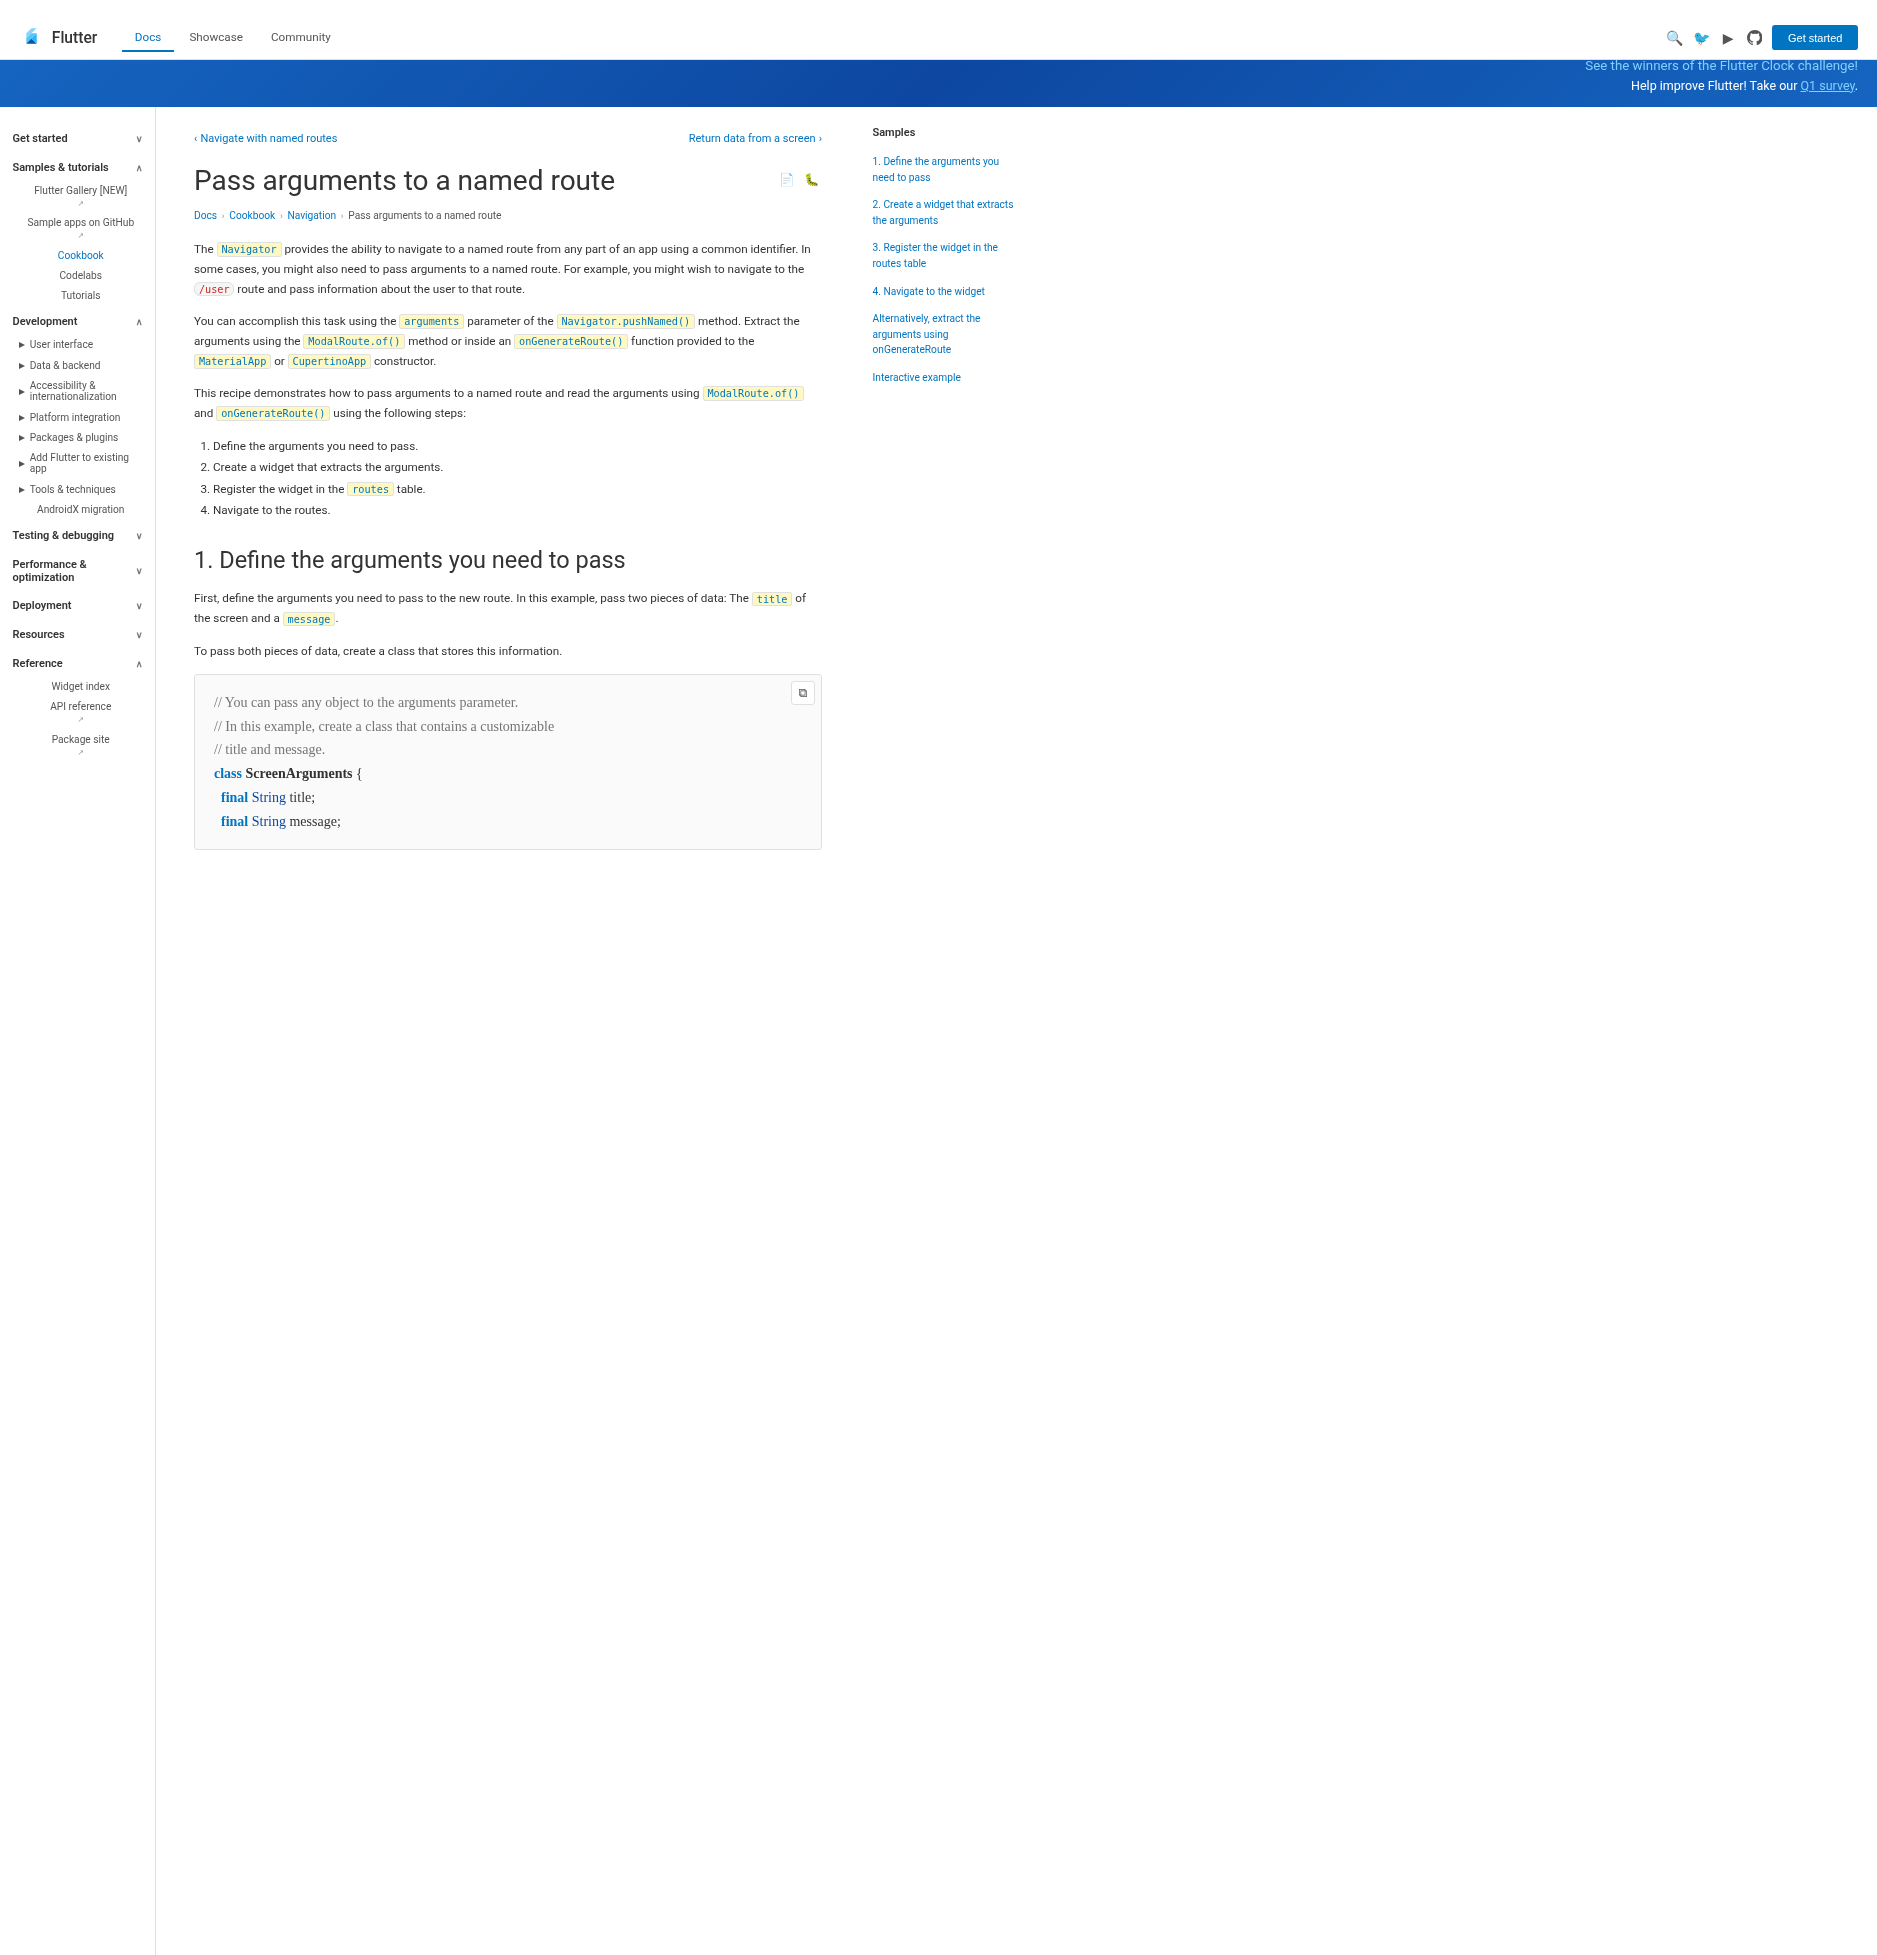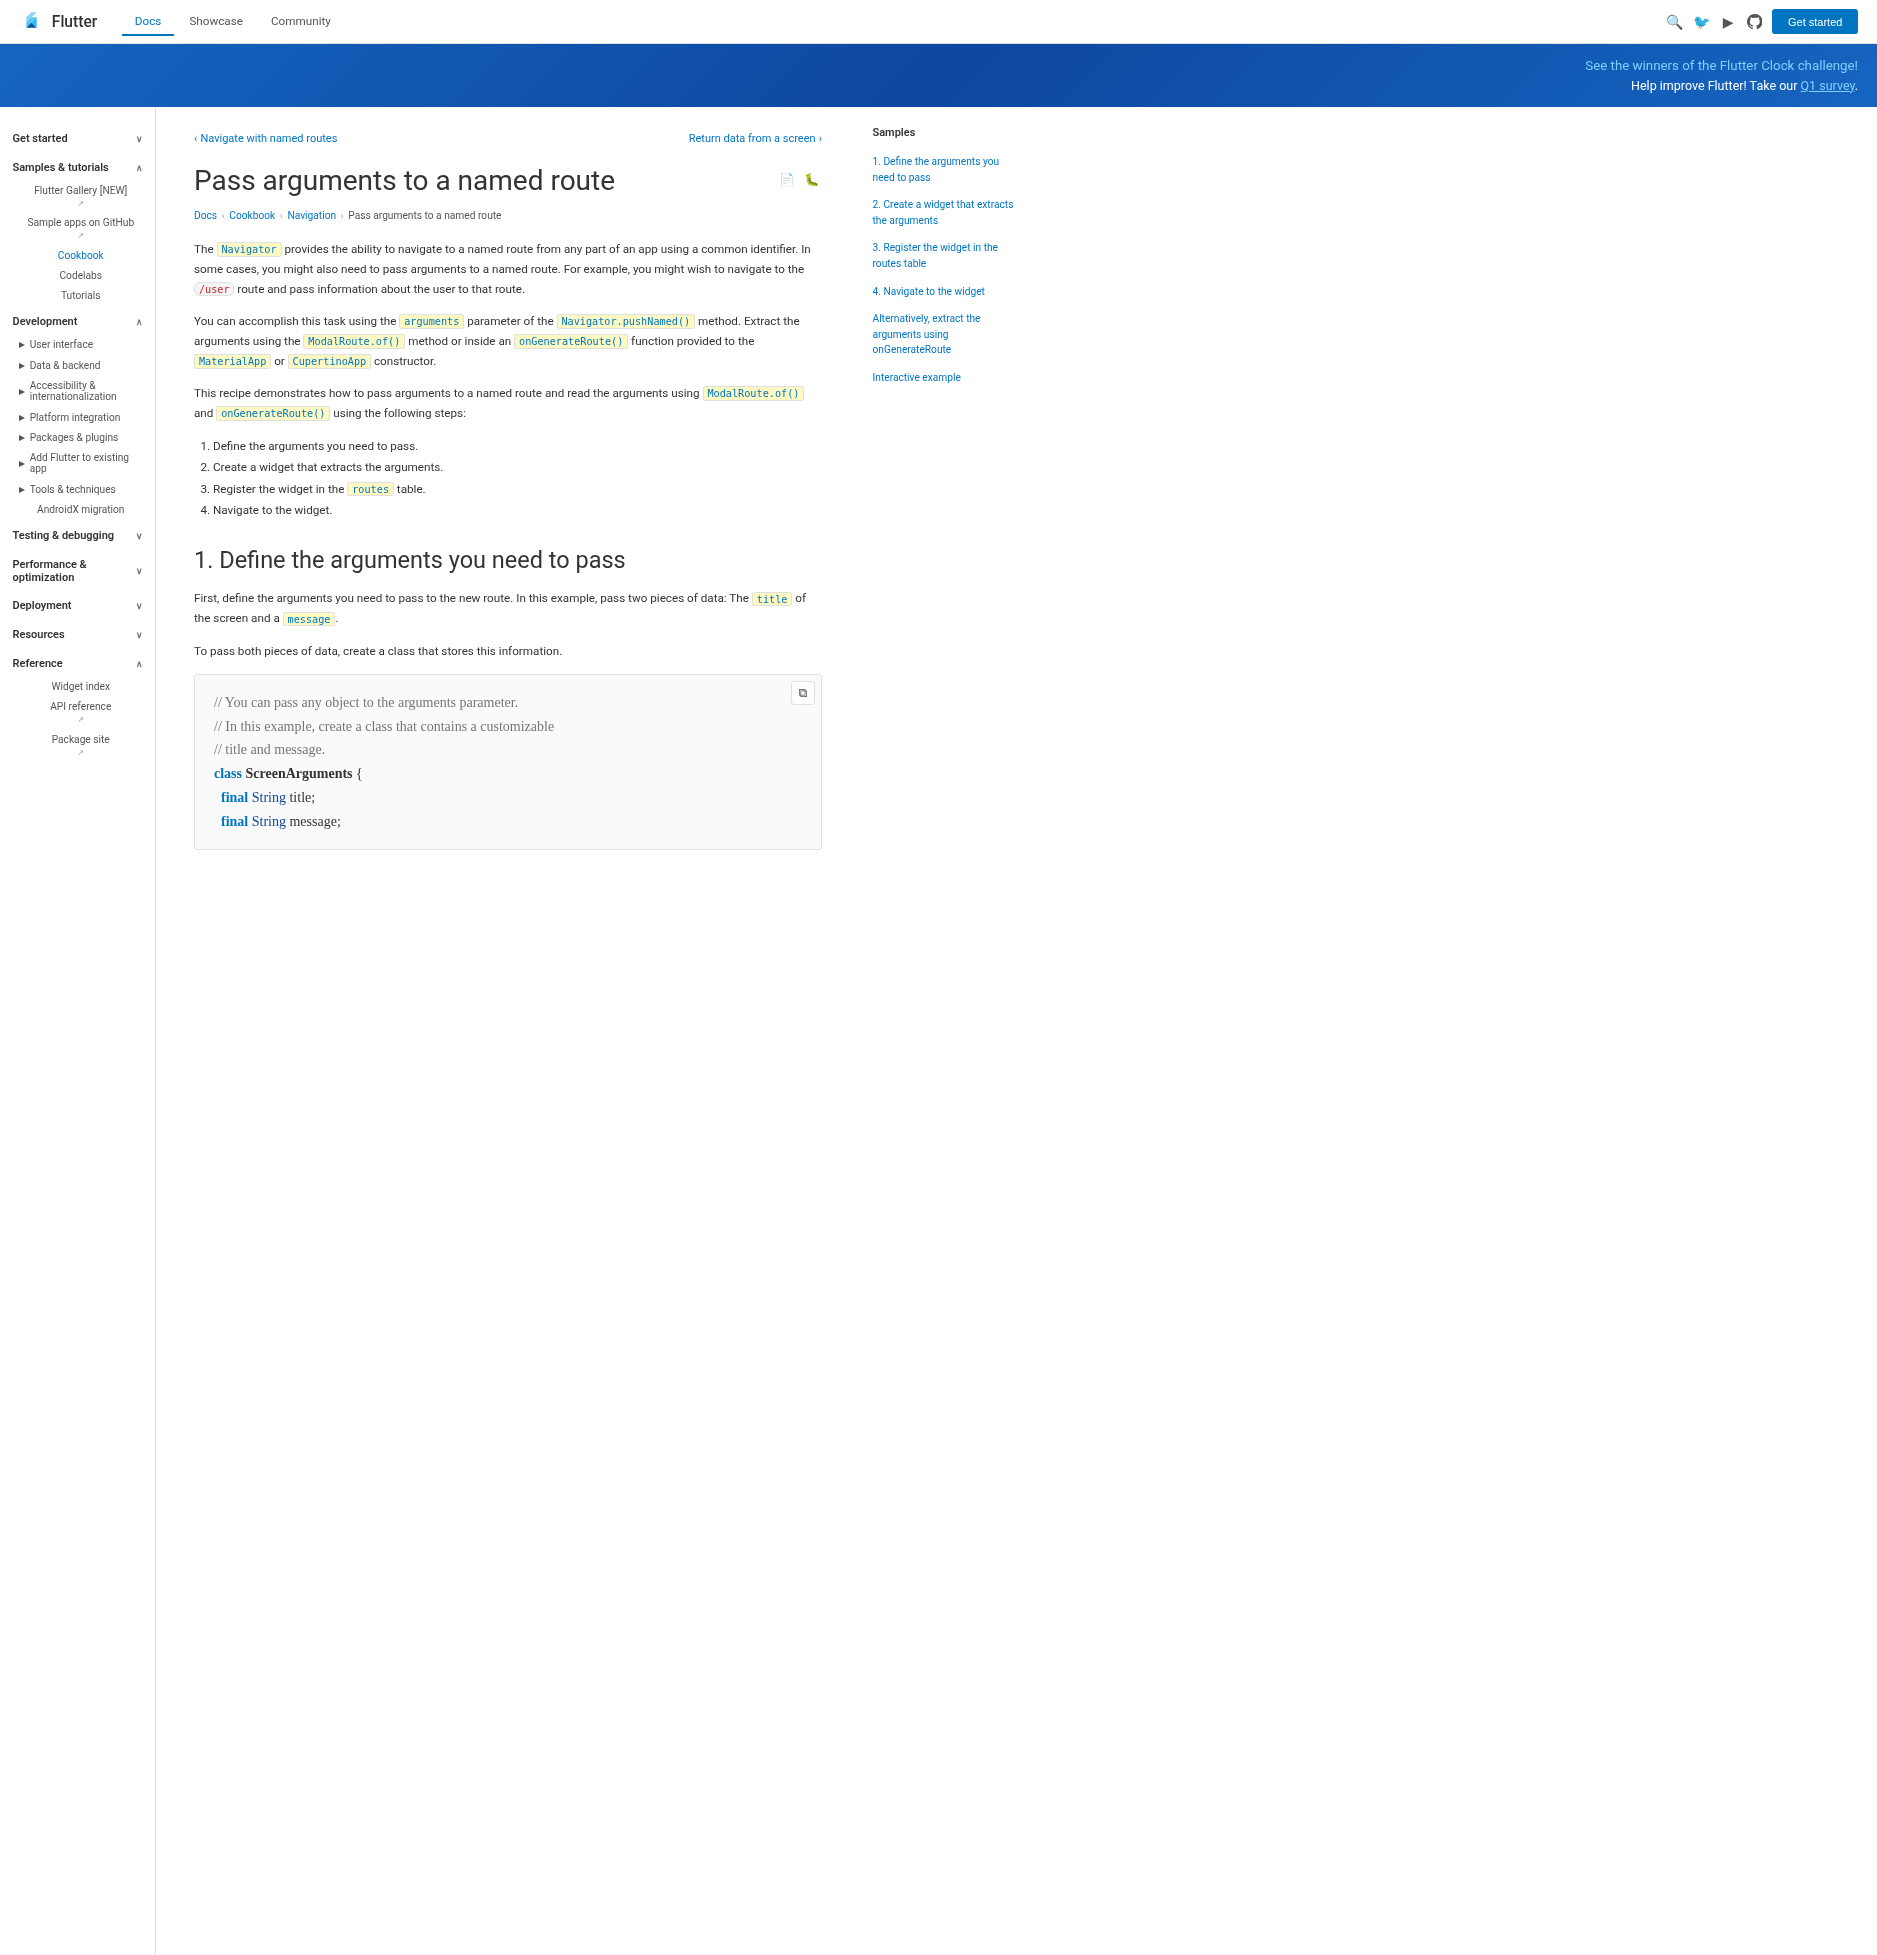--- a/index.html
+++ b/index.html
@@ -2,21 +2,21 @@
 <html style="font-size:12.5px"><head>
   <meta charset="utf-8">
   <style>
     * { box-sizing: border-box; margin: 0; padding: 0; }
     body { font-family: -apple-system, BlinkMacSystemFont, 'Segoe UI', Roboto, sans-serif; font-size: 11px; color: #333; background: #fff; }
 
     
     .navbar {
       display: flex; align-items: center; padding: 8px 19px; height: 44px;
       background: #fff; border-bottom: 0.8px solid #e0e0e0;
-      position: sticky; top: 0; z-index: 100;
+      position: sticky; top: 16px; z-index: 100;
     }
     .navbar-logo { display: flex; align-items: center; gap: 7.8px; margin-right: 25px; text-decoration: none; }
     .navbar-logo-text { font-size: 15.6px; font-weight: 500; color: #333; }
     .navbar-links { display: flex; gap: 3.1px; flex: 1; }
     .navbar-link {
       padding: 6.3px 12.5px; font-size: 11.7px; color: #555; text-decoration: none;
       border-radius: 3.1px; cursor: pointer;
     }
     .navbar-link.active { color: #0175C2; border-bottom: 2.3px solid #0175C2; border-radius: 0; }
     .navbar-actions { display: flex; align-items: center; gap: 9.4px; margin-left: auto; }
@@ -319,21 +319,21 @@
       <p class="content-p">
         You can accomplish this task using the <span class="inline-code-blue">arguments</span> parameter of the <span class="inline-code-blue">Navigator.pushNamed()</span> method. Extract the arguments using the <span class="inline-code-blue">ModalRoute.of()</span> method or inside an <span class="inline-code-blue">onGenerateRoute()</span> function provided to the <span class="inline-code-blue">MaterialApp</span> or <span class="inline-code-blue">CupertinoApp</span> constructor.
       </p>
       <p class="content-p">
         This recipe demonstrates how to pass arguments to a named route and read the arguments using <span class="inline-code-blue">ModalRoute.of()</span> and <span class="inline-code-blue">onGenerateRoute()</span> using the following steps:
       </p>
       <ol class="content-list">
         <li>Define the arguments you need to pass.</li>
         <li>Create a widget that extracts the arguments.</li>
         <li>Register the widget in the <span class="inline-code-blue">routes</span> table.</li>
-        <li>Navigate to the widget.</li>
+        <li>Navigate to the routes.</li>
       </ol>
     </div>
 
     <h2 class="section-heading">1. Define the arguments you need to pass</h2>
 
     <p class="content-p">
       First, define the arguments you need to pass to the new route. In this example, pass two pieces of data: The <span class="inline-code-blue">title</span> of the screen and a <span class="inline-code-blue">message</span>.
     </p>
     <p class="content-p">To pass both pieces of data, create a class that stores this information.</p>
 

